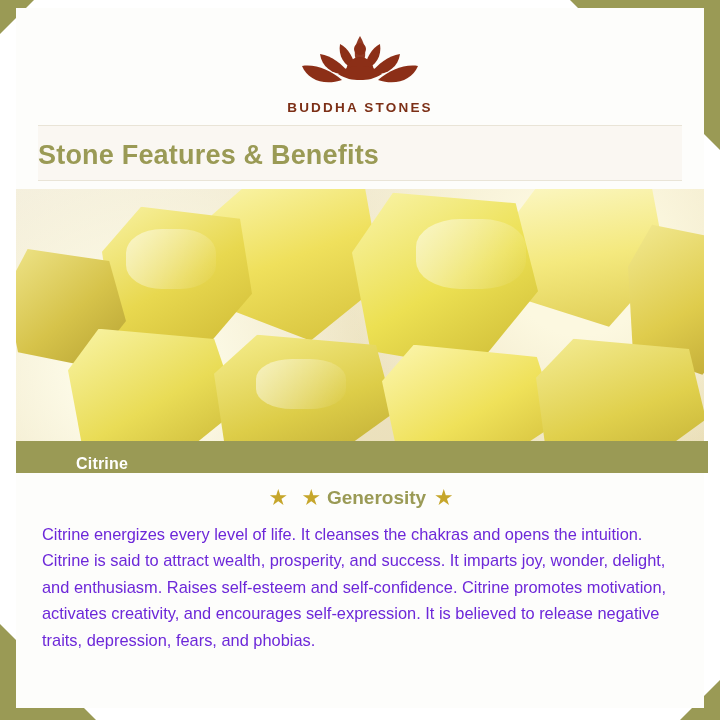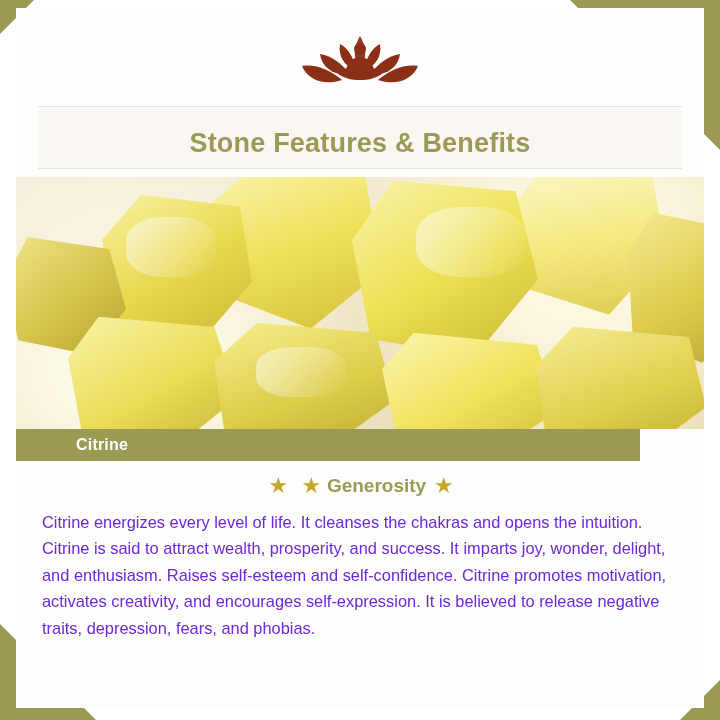--- a/index.html
+++ b/index.html
@@ -67,22 +67,22 @@
     color: #7c2f16;
     font-weight: bold;
   }
 
   
   .title-band {
     margin: 10px 22px 0 22px;
     background: #faf7f2;
     border-top: 1px solid #e9e4d7;
     border-bottom: 1px solid #e9e4d7;
-    text-align: center;
-    padding: 22px 0 9px 0;
+    text-align: left;
+    padding: 15px 0 9px 0;
   }
   .title-band h1 {
     margin: 0;
     font-size: 27px;
     line-height: 1.1;
     color: #9a9a55;
     font-weight: bold;
     letter-spacing: 0.2px;
   }
 
@@ -142,25 +142,25 @@
     position: absolute;
     background: linear-gradient(120deg, rgba(255,255,255,0.55), rgba(255,255,255,0));
     pointer-events: none;
   }
   .g1 { left: 110px; top: 40px;  width: 90px;  height: 60px; border-radius: 40%; }
   .g2 { left: 400px; top: 30px;  width: 110px; height: 70px; border-radius: 40%; }
   .g3 { left: 240px; top: 170px; width: 90px;  height: 50px; border-radius: 40%; }
 
   
   .name-bar {
-    width: 624px;
+    width: 692px;
     height: 32px;
     background: #9a9a55;
     display: flex;
-    align-items: center;
+    align-items: flex-end;
   }
   .name-bar .name {
     color: #ffffff;
     font-size: 16px;
     font-weight: bold;
     padding-left: 60px;
     letter-spacing: 0.2px;
   }
 
   
@@ -218,20 +218,21 @@
           <path d="M8 42 C14 56 30 62 48 56 C36 46 22 40 8 42 Z"></path>
           <path d="M124 42 C118 56 102 62 84 56 C96 46 110 40 124 42 Z"></path>
         </g>
 
         <g fill="#8c2f17">
           <circle cx="66" cy="25" r="6"></circle>
           <path d="M66 33 C58 33 52 40 52 48 L80 48 C80 40 74 33 66 33 Z"></path>
           <path d="M44 50 C50 44 58 42 66 42 C74 42 82 44 88 50 C80 55 74 56 66 56 C58 56 52 55 44 50 Z"></path>
         </g>
       </svg>
+      <div class="brand-name">BUDDHA STONES</div>
     </div>
 
     <div class="title-band">
       <h1>Stone Features &amp; Benefits</h1>
     </div>
 
     <div class="photo">
       <div class="photo-bg"></div>
       <div class="stone s5"></div>
       <div class="stone s3"></div>

